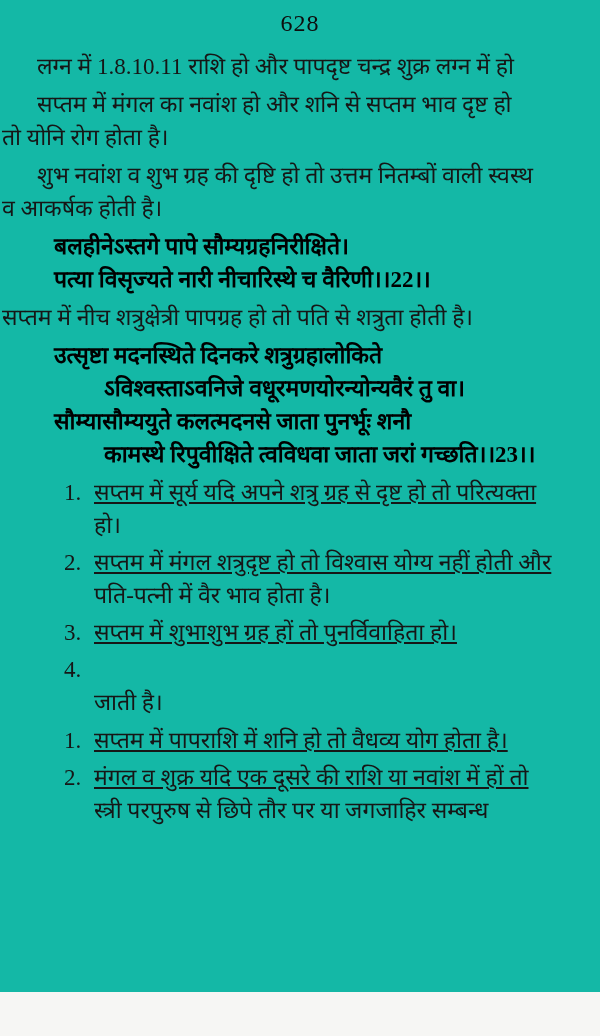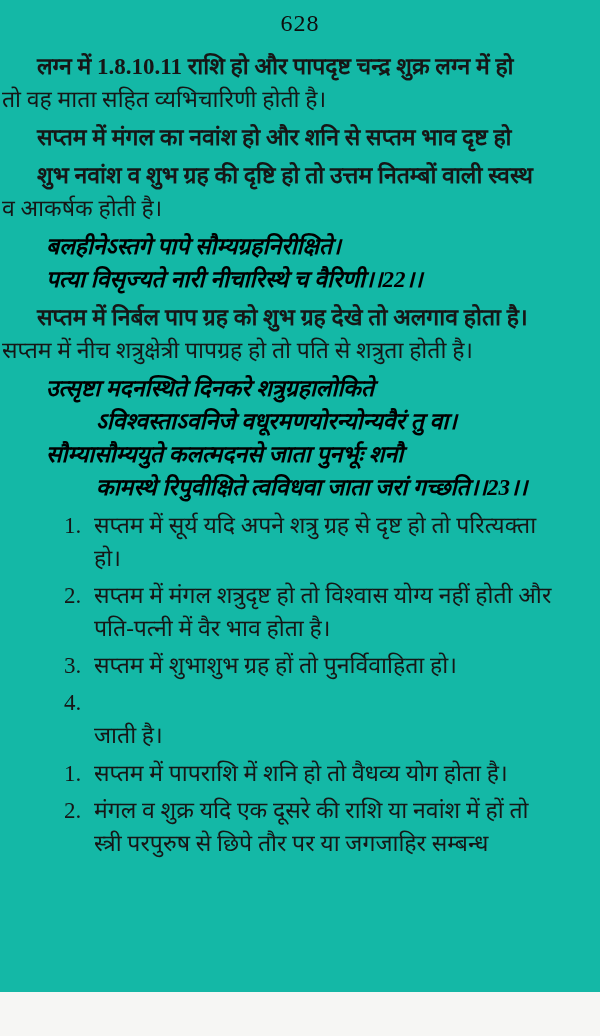--- a/index.html
+++ b/index.html
@@ -21,60 +21,59 @@
     margin-top: 8px;
     text-align: center;
     font-size: 24px;
     line-height: 30px;
     margin-bottom: 12px;
     letter-spacing: 1px;
     color: #0d0d0d;
   }
   .line { white-space: nowrap; }
   .para { margin: 0 0 5px 0; }
-  .para .ind   { padding-left: 37px; font-weight: bold; }
+  .para .ind   { padding-left: 37px; }
   .para .flush { padding-left: 2px; }
-  .shloka { margin: 0 0 5px 0; font-weight: bold; color: #000; font-style: italic; }
+  .shloka { margin: 0 0 5px 8px; font-weight: bold; color: #000; }
   .shloka .sha { padding-left: 46px; }
   .shloka .shb { padding-left: 96px; }
   .vlist { margin: 0 0 5px 0; }
   .vlist .item { margin-bottom: 4px; }
   .li-row { display: flex; }
   .li-marker { flex: none; margin-left: 64px; width: 30px; }
-  .li-text { flex: none; white-space: nowrap; }
+  .li-text { flex: none; white-space: nowrap; text-decoration: underline; }
   .li-cont { padding-left: 94px; }
 </style>
 </head>
 <body>
 
 <div class="page">
 
   <div class="page-number">628</div>
 
   <div class="para">
     <div class="line ind">लग्न में 1.8.10.11 राशि हो और पापदृष्ट चन्द्र शुक्र लग्न में हो</div>
-    <div class="line flush">तो वह माता सहित व्यभिचारिणी होती है।</div>
   </div>
 
   <div class="para">
     <div class="line ind">सप्तम में मंगल का नवांश हो और शनि से सप्तम भाव दृष्ट हो</div>
+    <div class="line flush">तो योनि रोग होता है।</div>
   </div>
 
   <div class="para">
     <div class="line ind">शुभ नवांश व शुभ ग्रह की दृष्टि हो तो उत्तम नितम्बों वाली स्वस्थ</div>
     <div class="line flush">व आकर्षक होती है।</div>
   </div>
 
   <div class="shloka">
     <div class="line sha">बलहीनेऽस्तगे पापे सौम्यग्रहनिरीक्षिते।</div>
     <div class="line sha">पत्या विसृज्यते नारी नीचारिस्थे च वैरिणी।।22।।</div>
   </div>
 
   <div class="para">
-    <div class="line ind">सप्तम में निर्बल पाप ग्रह को शुभ ग्रह देखे तो अलगाव होता है।</div>
     <div class="line flush">सप्तम में नीच शत्रुक्षेत्री पापग्रह हो तो पति से शत्रुता होती है।</div>
   </div>
 
   <div class="shloka">
     <div class="line sha">उत्सृष्टा मदनस्थिते दिनकरे शत्रुग्रहालोकिते</div>
     <div class="line shb">ऽविश्वस्ताऽवनिजे वधूरमणयोरन्योन्यवैरं तु वा।</div>
     <div class="line sha">सौम्यासौम्ययुते कलत्मदनसे जाता पुनर्भूः शनौ</div>
     <div class="line shb">कामस्थे रिपुवीक्षिते त्वविधवा जाता जरां गच्छति।।23।।</div>
   </div>
 

